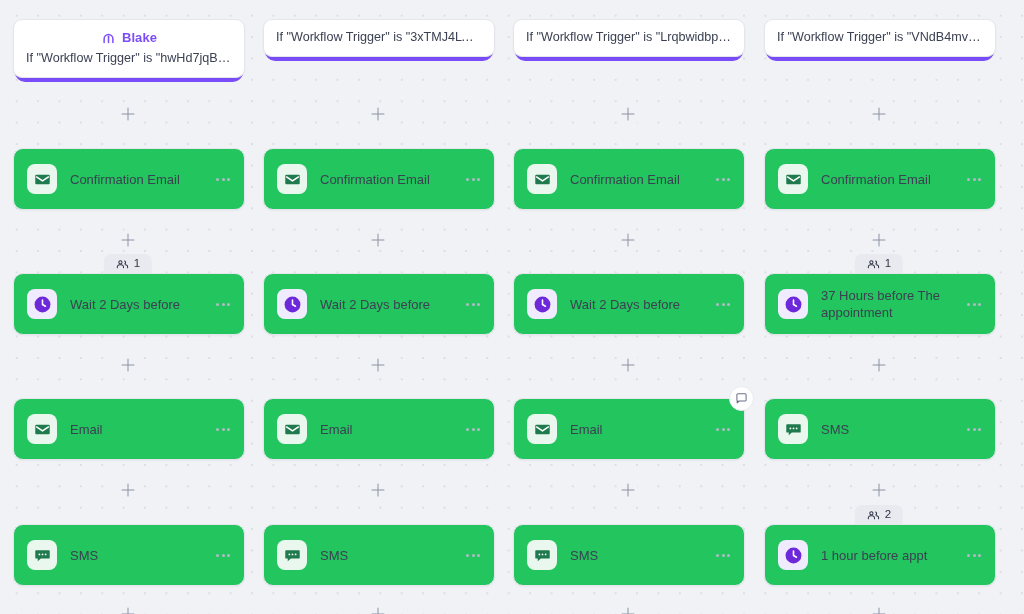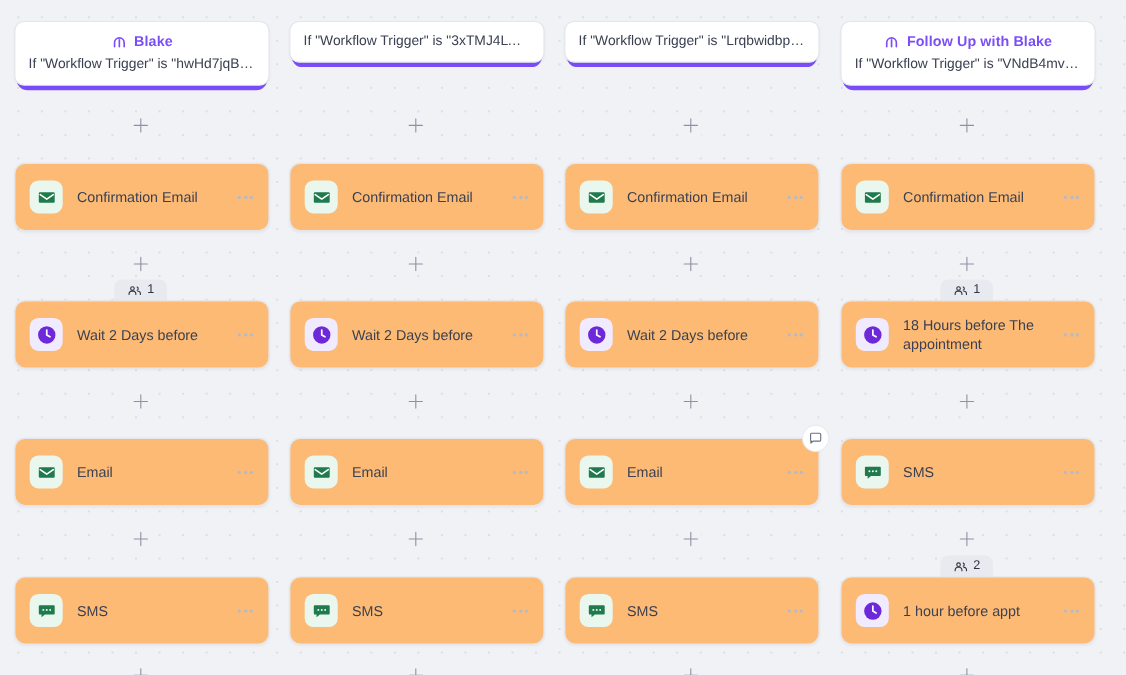--- a/index.html
+++ b/index.html
@@ -89,21 +89,21 @@
     overflow: hidden;
     text-overflow: ellipsis;
     padding: 0 2px;
   }
 
   
   .node {
     position: absolute;
     left: 0;
     width: 232px;
-    background: #fdba74;
+    background: #22c55e;
     border: 1px solid #e4e6ec;
     border-radius: 10px;
     height: 62px;
     display: flex;
     align-items: center;
     padding: 0 12px 0 13px;
     z-index: 2;
     box-shadow: 0 1px 2px rgba(30,35,60,.05);
   }
 
@@ -452,29 +452,20 @@
       <div class="plus" style="top: 240px;"></div>
       <div class="plus" style="top: 365px;"></div>
       <div class="plus" style="top: 490px;"></div>
       <div class="plus" style="top: 614px;"></div>
     </div>
     <div class="column" style="left: 764px;">
       <div class="spine"></div>
       <div class="trigger-wrap">
         <div class="trigger-accent"></div>
         <div class="trigger-card">
-          <div class="trigger-head">
-            <span>
-              <svg width="15" height="15" viewBox="0 0 24 24" fill="none" stroke="#7b4dfa" stroke-width="2.4" stroke-linecap="round" stroke-linejoin="round">
-                <path d="M5 20 L5 14 A7 7 0 0 1 19 14 L19 20"></path>
-                <path d="M12 20 L12 10"></path>
-              </svg>
-            </span>
-            <span class="trigger-name">Follow Up with Blake</span>
-          </div>
           <div class="trigger-cond">If "Workflow Trigger" is "VNdB4mv1d0…</div>
         </div>
       </div>
       <div class="node" style="top: 148px;">
         <div class="node-icon email">
           <svg width="17" height="17" viewBox="0 0 24 24">
             <path fill="#1f7a4d" d="M3.2 5.2h17.6a1.4 1.4 0 0 1 1.4 1.4v10.8a1.4 1.4 0 0 1-1.4 1.4H3.2a1.4 1.4 0 0 1-1.4-1.4V6.6a1.4 1.4 0 0 1 1.4-1.4z"></path>
             <path fill="none" stroke="#ffffff" stroke-width="2.1" stroke-linecap="round" stroke-linejoin="round" d="M3.6 8.4 12 14.1l8.4-5.7"></path>
           </svg>
         </div>
@@ -496,21 +487,21 @@
         </span>
         <span class="num">1</span>
       </div>
       <div class="node" style="top: 273px;">
         <div class="node-icon wait">
           <svg width="19" height="19" viewBox="0 0 24 24">
             <circle cx="12" cy="12" r="10" fill="#6d28d9"></circle>
             <path d="M12 6.4V12l3.7 2.2" fill="none" stroke="#ffffff" stroke-width="2" stroke-linecap="round" stroke-linejoin="round"></path>
           </svg>
         </div>
-        <div class="node-label">18 Hours before The appointment</div>
+        <div class="node-label">37 Hours before The appointment</div>
         <div class="dots-btn">
           <i></i>
           <i></i>
           <i></i>
         </div>
       </div>
       <div class="node" style="top: 398px;">
         <div class="node-icon sms">
           <svg width="17" height="17" viewBox="0 0 24 24">
             <path fill="#1f7a4d" d="M3 4.6h18a1.2 1.2 0 0 1 1.2 1.2v9.4a1.2 1.2 0 0 1-1.2 1.2H9.6l-4.3 3.6v-3.6H3a1.2 1.2 0 0 1-1.2-1.2V5.8A1.2 1.2 0 0 1 3 4.6z"></path>

